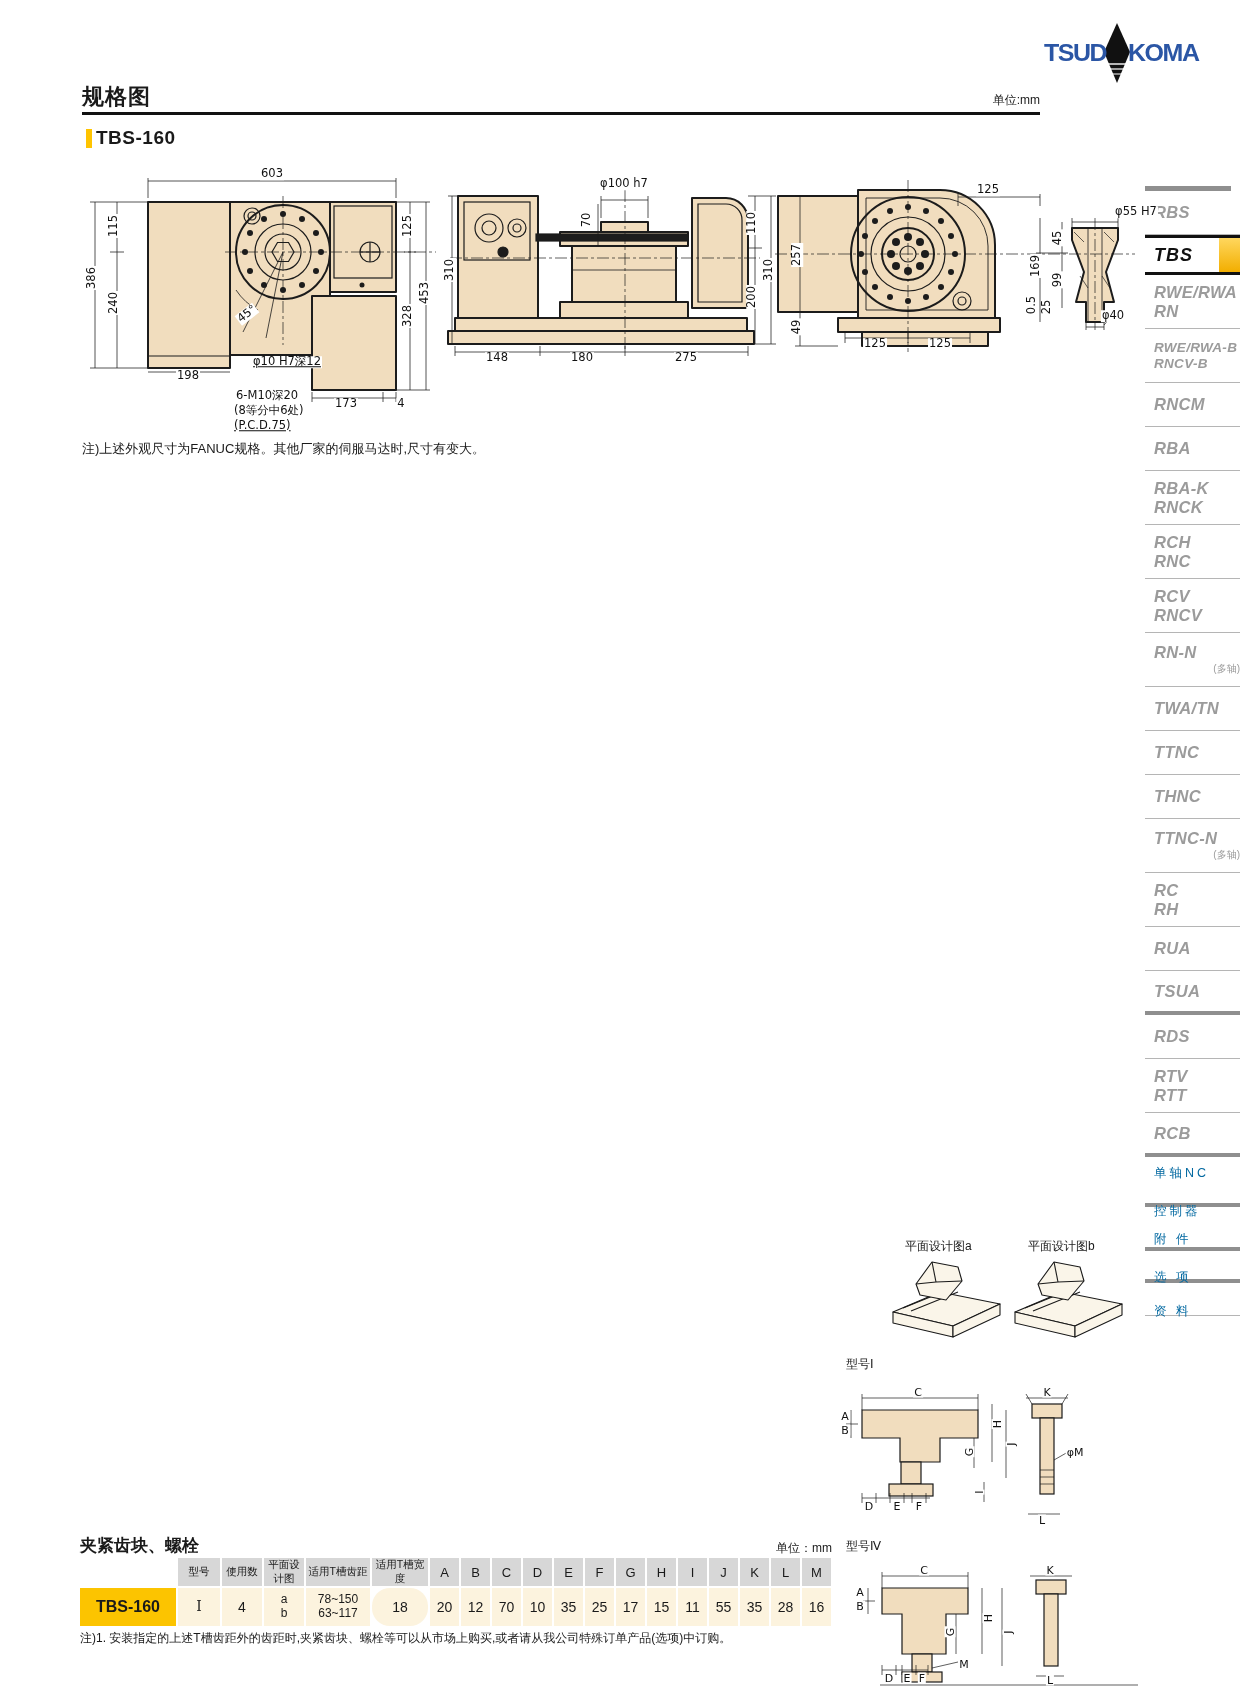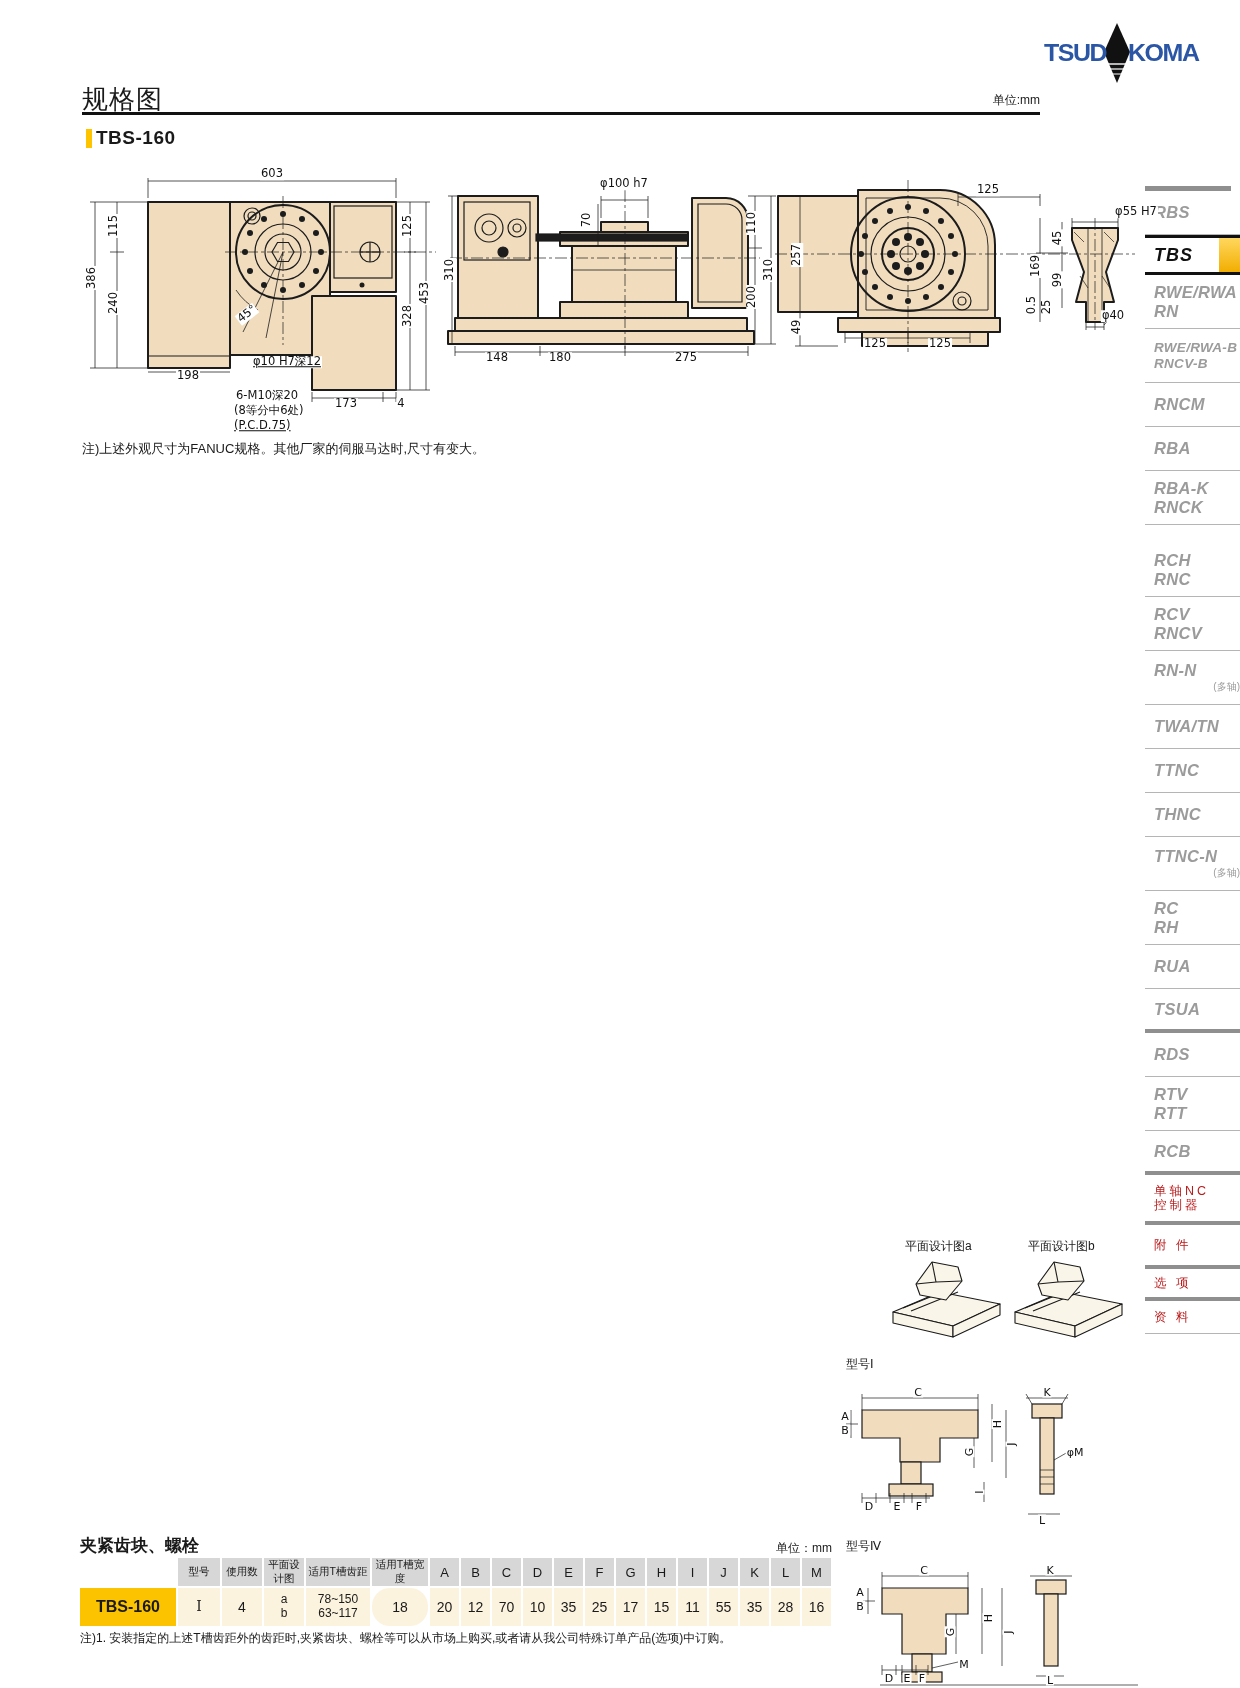--- a/index.html
+++ b/index.html
@@ -1,20 +1,20 @@
 <!DOCTYPE html>
 <html><head>
 <meta charset="utf-8">
 <style>
   html,body{margin:0;padding:0;}
   body{width:1240px;height:1688px;position:relative;background:#fff;overflow:hidden;
        font-family:"Liberation Sans","DejaVu Sans",sans-serif;color:#1a1a1a;}
   .abs{position:absolute;}
   
-  #spec-title{left:82px;top:82px;font-size:26px;font-weight:normal;letter-spacing:1px;}
+  #spec-title{left:82px;top:82px;font-size:22px;font-weight:bold;letter-spacing:1px;}
   #unit-top{left:940px;top:92px;width:100px;text-align:right;font-size:12px;}
   #header-rule{left:82px;top:112px;width:958px;height:3px;background:#111;}
   #model-title{left:86px;top:127px;display:flex;align-items:center;}
   #model-title .bar{width:6px;height:19px;background:#ffc400;margin-right:4px;}
   #model-title .txt{font-size:19px;font-weight:bold;letter-spacing:0.5px;}
   
   #logo{left:1044px;top:22px;display:flex;align-items:center;height:62px;}
   .logo-txt{font-size:25px;font-weight:bold;color:#2b56a5;letter-spacing:-1.5px;transform:scaleY(0.92);}
   #logo svg{margin:0 -4px;}
   
@@ -26,21 +26,21 @@
   
   #sidebar{left:1145px;top:186px;width:95px;}
   #sidebar .topbar{height:5px;background:#8f8f8f;width:86px;}
   .sb-item{position:relative;border-bottom:1px solid #b5b5b5;display:flex;flex-direction:column;
            justify-content:center;padding-left:9px;box-sizing:border-box;width:95px;cursor:pointer;}
   .sb-item .l1,.sb-item .l2{font-weight:bold;font-style:italic;font-size:16.5px;color:#9b9b9b;
            line-height:1.12;letter-spacing:0.3px;}
   .sb-item.small .l1,.sb-item.small .l2{font-size:13.5px;}
   .sb-item .sub{font-size:10px;color:#9b9b9b;font-style:normal;font-weight:normal;text-align:right;}
   .sb-item.cn .l1,.sb-item.cn .l2{font-size:12.5px;font-style:normal;font-weight:normal;
-           color:#b91c1c;letter-spacing:3px;}
+           color:#0369a1;letter-spacing:3px;margin-top:24px;}
   .sb-item.thick{border-bottom:4px solid #8f8f8f;}
   .sb-item.active{border-top:3px solid #111;border-bottom:3px solid #111;}
   .sb-item.active .l1{color:#111;font-size:18px;letter-spacing:1px;}
   .sb-item.active::after{content:'';position:absolute;right:0;top:0;bottom:0;width:21px;
            background:linear-gradient(#ffd75e,#f2ae00);}
   
   #clamp-head{left:80px;top:1534px;width:752px;display:flex;justify-content:space-between;align-items:flex-end;}
   #clamp-title{font-size:17px;font-weight:bold;}
   #clamp-unit{font-size:12px;}
   #clamp-table{left:80px;top:1558px;width:756px;}
@@ -277,21 +277,21 @@
       <div class="sb-item" style="height: 44px;">
         <span class="l1">RNCM</span>
       </div>
       <div class="sb-item" style="height: 44px;">
         <span class="l1">RBA</span>
       </div>
       <div class="sb-item" style="height: 54px;">
         <span class="l1">RBA-K</span>
         <span class="l2">RNCK</span>
       </div>
-      <div class="sb-item" style="height: 54px; margin-top: 18px;">
+      <div class="sb-item" style="height: 54px;">
         <span class="l1">RCH</span>
         <span class="l2">RNC</span>
       </div>
       <div class="sb-item" style="height: 54px;">
         <span class="l1">RCV</span>
         <span class="l2">RNCV</span>
       </div>
       <div class="sb-item" style="height: 54px;">
         <span class="l1">RN-N</span>
         <span class="sub">(多轴)</span>
@@ -452,21 +452,21 @@
     <span class="dim" style="left: 233px; top: 426px; transform: translate(0px, -50%); text-decoration: underline;">(P.C.D.75)</span>
     <span class="dim" style="left: 346px; top: 404px; transform: translate(-50%, -50%);">173</span>
     <span class="dim" style="left: 401px; top: 404px; transform: translate(-50%, -50%);">4</span>
     <span class="dim" style="left: 408px; top: 226px; transform: translate(-50%, -50%) rotate(-90deg);">125</span>
     <span class="dim" style="left: 425px; top: 293px; transform: translate(-50%, -50%) rotate(-90deg);">453</span>
     <span class="dim" style="left: 408px; top: 316px; transform: translate(-50%, -50%) rotate(-90deg);">328</span>
     <span class="dim" style="left: 624px; top: 184px; transform: translate(-50%, -50%);">φ100 h7</span>
     <span class="dim" style="left: 587px; top: 220px; transform: translate(-50%, -50%) rotate(-90deg);">70</span>
     <span class="dim" style="left: 450px; top: 270px; transform: translate(-50%, -50%) rotate(-90deg);">310</span>
     <span class="dim" style="left: 497px; top: 358px; transform: translate(-50%, -50%);">148</span>
-    <span class="dim" style="left: 560px; top: 358px; transform: translate(-50%, -50%);">180</span>
+    <span class="dim" style="left: 582px; top: 358px; transform: translate(-50%, -50%);">180</span>
     <span class="dim" style="left: 686px; top: 358px; transform: translate(-50%, -50%);">275</span>
     <span class="dim" style="left: 752px; top: 223px; transform: translate(-50%, -50%) rotate(-90deg);">110</span>
     <span class="dim" style="left: 752px; top: 297px; transform: translate(-50%, -50%) rotate(-90deg);">200</span>
     <span class="dim" style="left: 769px; top: 270px; transform: translate(-50%, -50%) rotate(-90deg);">310</span>
     <span class="dim" style="left: 988px; top: 190px; transform: translate(-50%, -50%);">125</span>
     <span class="dim" style="left: 797px; top: 255px; transform: translate(-50%, -50%) rotate(-90deg);">257</span>
     <span class="dim" style="left: 797px; top: 327px; transform: translate(-50%, -50%) rotate(-90deg);">49</span>
     <span class="dim" style="left: 875px; top: 344px; transform: translate(-50%, -50%);">125</span>
     <span class="dim" style="left: 940px; top: 344px; transform: translate(-50%, -50%);">125</span>
     <span class="dim" style="left: 1036px; top: 266px; transform: translate(-50%, -50%) rotate(-90deg);">169</span>

